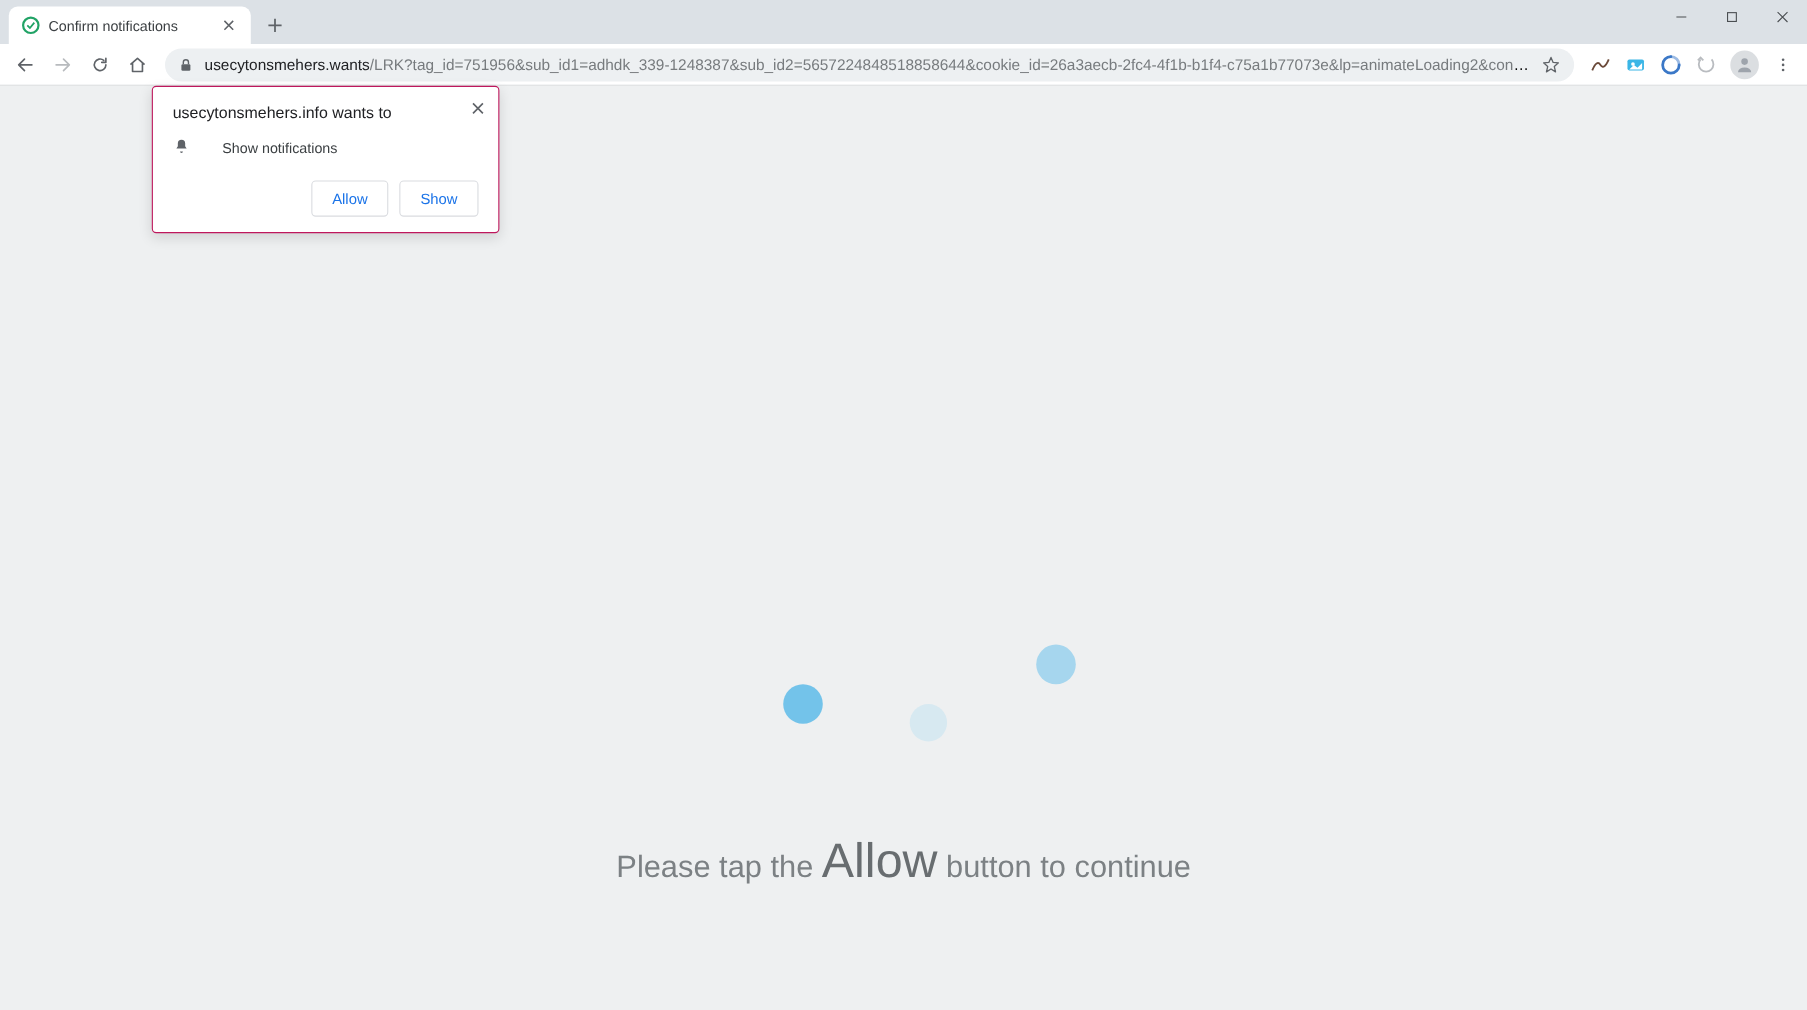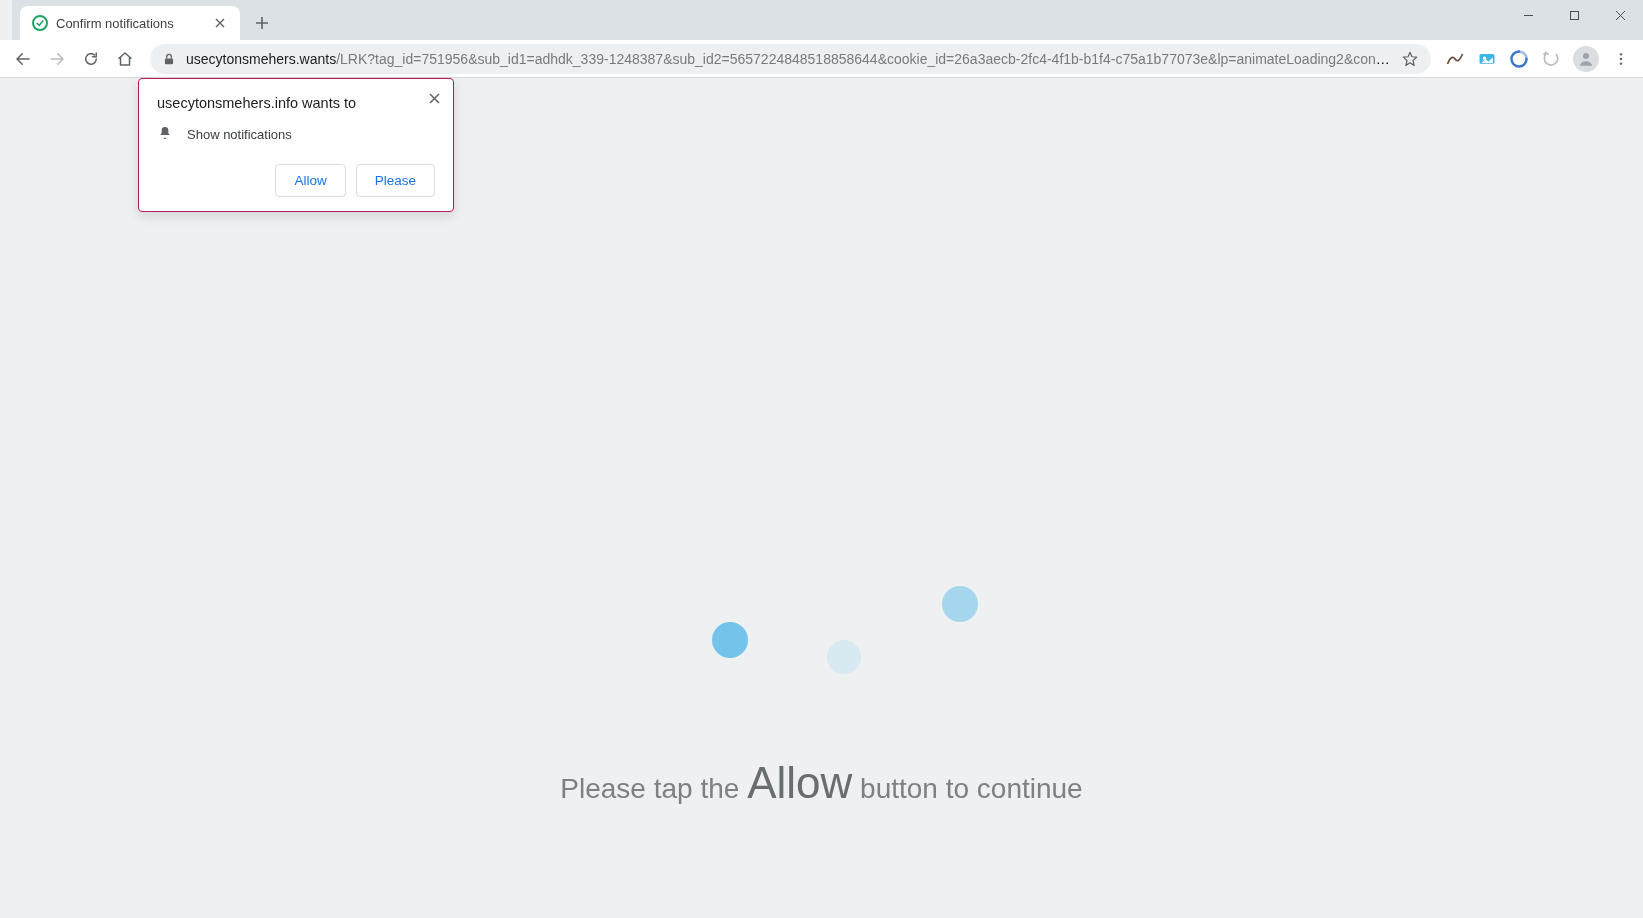--- a/index.html
+++ b/index.html
@@ -16,21 +16,20 @@
       position: relative;
     }
     
     .tab-bar {
       height: 40px;
       background: #dce1e6;
       display: flex;
       align-items: flex-end;
       padding-left: 8px;
       position: relative;
-      margin-left: 12px;
     }
     .tab {
       background: #fff;
       height: 34px;
       width: 220px;
       display: flex;
       align-items: center;
       padding: 0 12px;
       border-top-left-radius: 8px;
       border-top-right-radius: 8px;
@@ -231,21 +230,21 @@
       height: 18px;
       display: flex;
       align-items: center;
       justify-content: center;
       cursor: pointer;
       color: #5f6368;
     }
     .popup-row {
       display: flex;
       align-items: center;
-      gap: 14px;
+      gap: 29px;
       font-size: 13px;
       color: #3c4043;
       margin-bottom: 20px;
     }
     .popup-buttons {
       display: flex;
       justify-content: flex-end;
       gap: 10px;
     }
     .popup-btn {
@@ -397,15 +396,15 @@
     <span>
       <svg width="16" height="16" viewBox="0 0 24 24">
           <path d="M12 3 a5 5 0 0 1 5 5 v4 l2 3 H5 l2 -3 V8 a5 5 0 0 1 5 -5 Z" fill="#5f6368"></path>
           <path d="M10 19 a2 2 0 0 0 4 0" fill="#5f6368"></path>
         </svg>
     </span>
     <span>Show notifications</span>
   </div>
   <div class="popup-buttons">
     <button class="popup-btn">Allow</button>
-    <button class="popup-btn">Please</button>
+    <button class="popup-btn">Show</button>
   </div>
 </div>
 
 </body></html>

